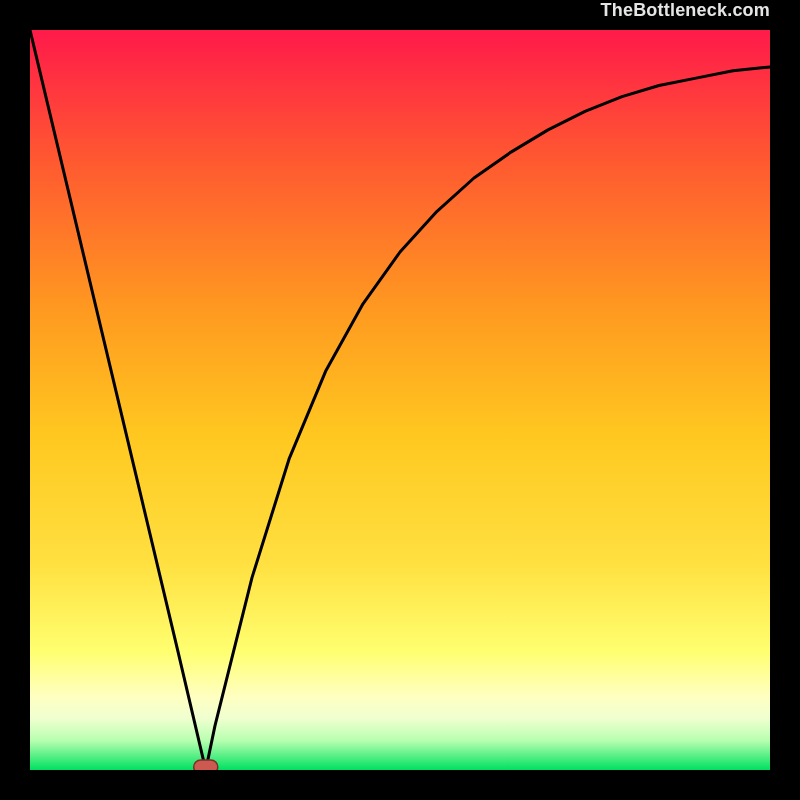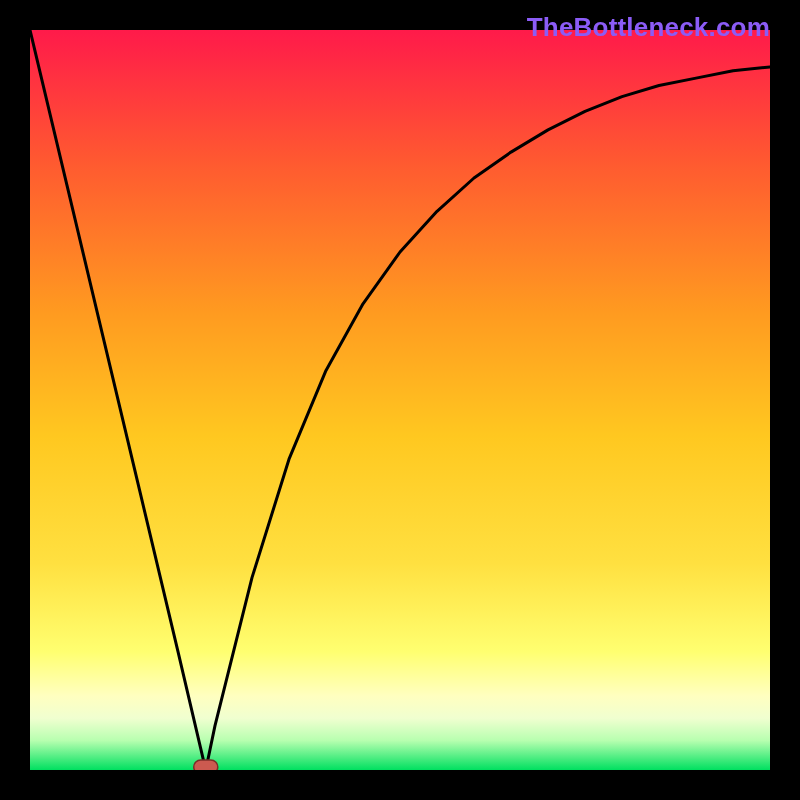--- a/index.html
+++ b/index.html
@@ -20,26 +20,26 @@
   }
   .plot-area {
     position: absolute;
     left: 30px;
     top: 30px;
     width: 740px;
     height: 740px;
   }
   .watermark {
     position: absolute;
-    top: 12px;
+    top: 0;
     right: 30px;
     font-family: Arial, Helvetica, sans-serif;
-    font-size: 26px;
+    font-size: 18px;
     font-weight: 600;
-    color: #8b5cf6;
+    color: #e5e5e5;
     letter-spacing: 0.2px;
   }
   svg {
     display: block;
   }
 </style>
 </head>
 <body>
 
 <div class="frame">

